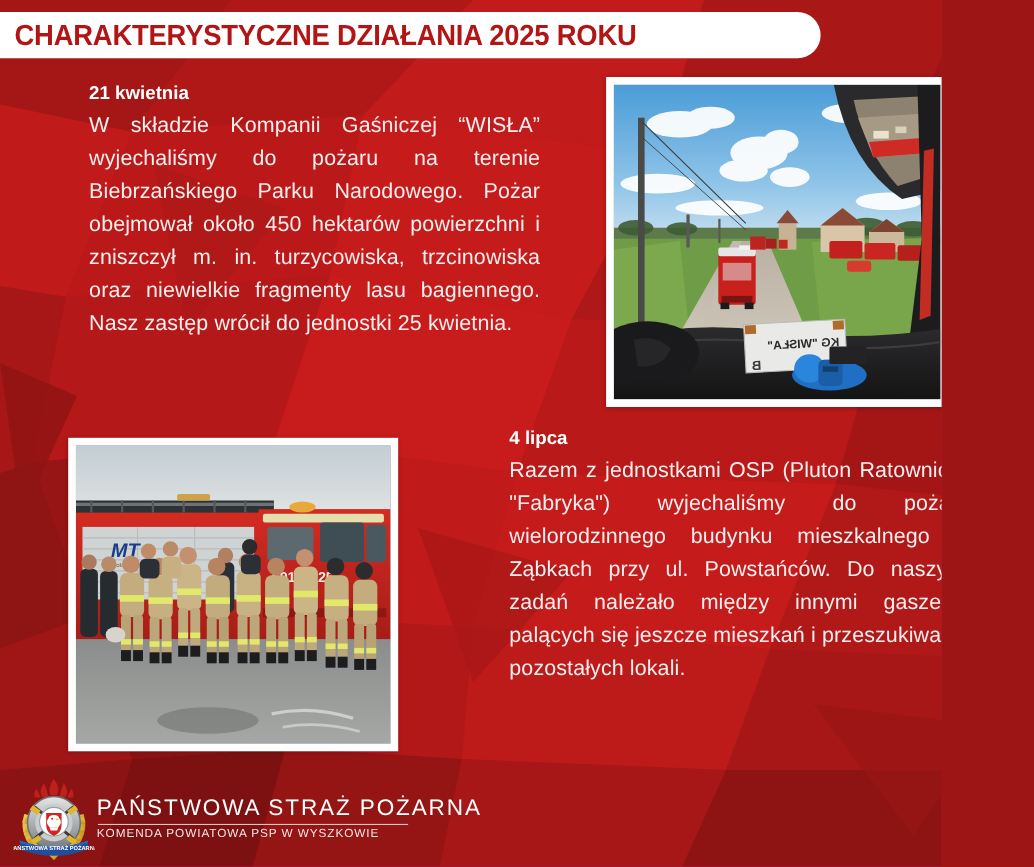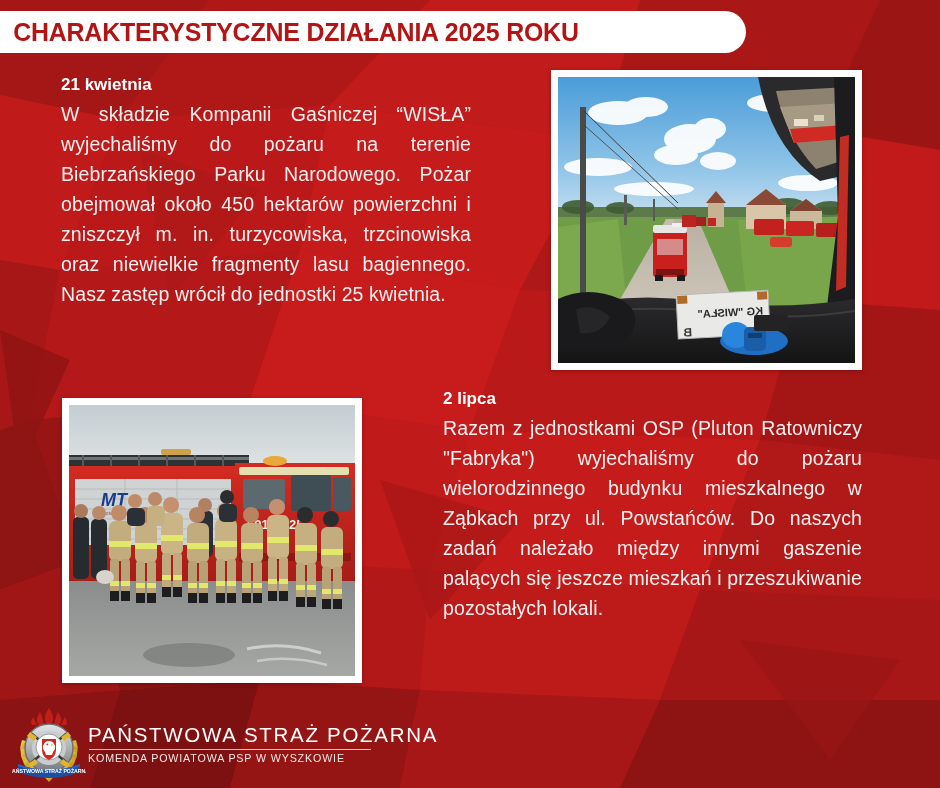--- a/index.html
+++ b/index.html
@@ -8,21 +8,21 @@
   html, body {
     width: 940px;
     height: 788px;
     overflow: hidden;
     background: #9e1515;
     font-family: "Liberation Sans", sans-serif;
   }
 
   #poster {
     position: relative;
-    width: 940px;
+    width: 856px;
     height: 788px;
     overflow: hidden;
     background: #a21caf;
   }
 
   
   .bg-poly {
     position: absolute;
     inset: 0;
     width: 940px;
@@ -49,21 +49,21 @@
     font-weight: bold;
     letter-spacing: -0.2px;
     padding-left: 14px;
     white-space: nowrap;
     transform: scaleX(0.94);
     transform-origin: left center;
     font-family: "Liberation Sans Narrow", "Liberation Sans", sans-serif;
   }
 
   
-  .text-block { position: absolute; z-index: 4; }
+  .text-block { position: absolute; z-index: 4; margin-left: 20px; }
 
   .block-april {
     left: 61px;
     top: 74px;
     width: 410px;
   }
   .block-july {
     left: 443px;
     top: 388px;
     width: 419px;
@@ -189,21 +189,21 @@
   <div class="header-banner">
     <div class="header-title">CHARAKTERYSTYCZNE DZIAŁANIA 2025 ROKU</div>
   </div>
 
   <div class="text-block block-april">
     <div class="block-date">21 kwietnia</div>
     <div class="block-body">W składzie Kompanii Gaśniczej “WISŁA” wyjechaliśmy do pożaru na terenie Biebrzańskiego Parku Narodowego. Pożar obejmował około 450 hektarów powierzchni i zniszczył m. in. turzycowiska, trzcinowiska oraz niewielkie fragmenty lasu bagiennego. Nasz zastęp wrócił do jednostki 25 kwietnia.</div>
   </div>
 
   <div class="text-block block-july">
-    <div class="block-date">2 lipca</div>
+    <div class="block-date">4 lipca</div>
     <div class="block-body">Razem z jednostkami OSP (Pluton Ratowniczy "Fabryka") wyjechaliśmy do pożaru wielorodzinnego budynku mieszkalnego w Ząbkach przy ul. Powstańców. Do naszych zadań należało między innymi gaszenie palących się jeszcze mieszkań i przeszukiwanie pozostałych lokali.</div>
   </div>
 
   <div class="photo-frame" id="photo-convoy">
     <div class="photo-inner">
       <svg viewBox="0 0 297 286" preserveAspectRatio="none" width="100%" height="100%">
         <defs>
           <linearGradient id="skyG" x1="0" y1="0" x2="0" y2="1">
             <stop offset="0%" stop-color="#4a9cd8"></stop>
             <stop offset="60%" stop-color="#8fc4e8"></stop>

